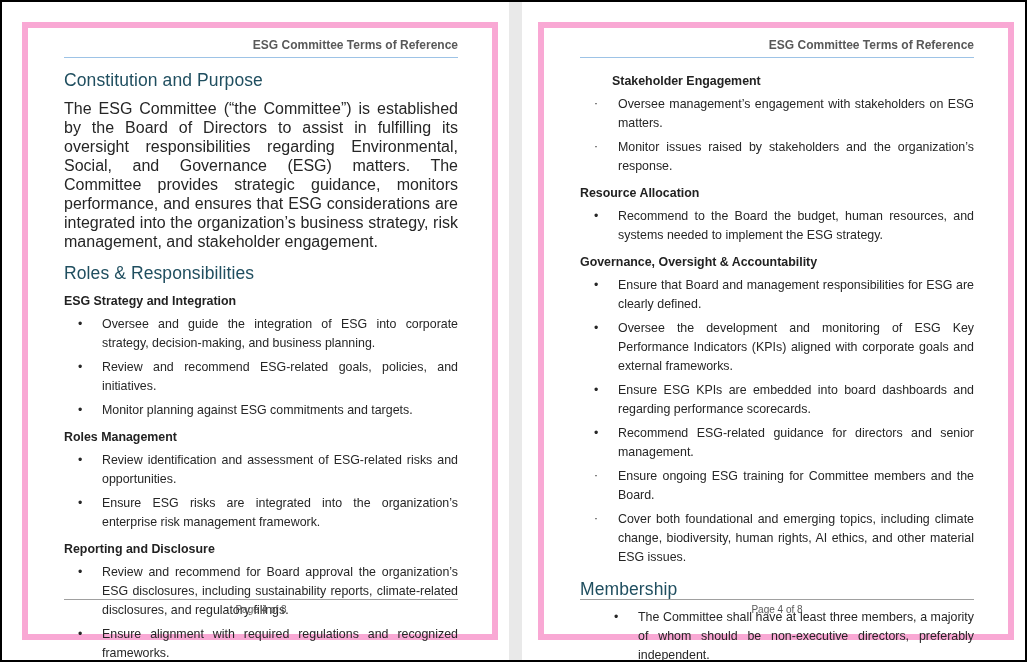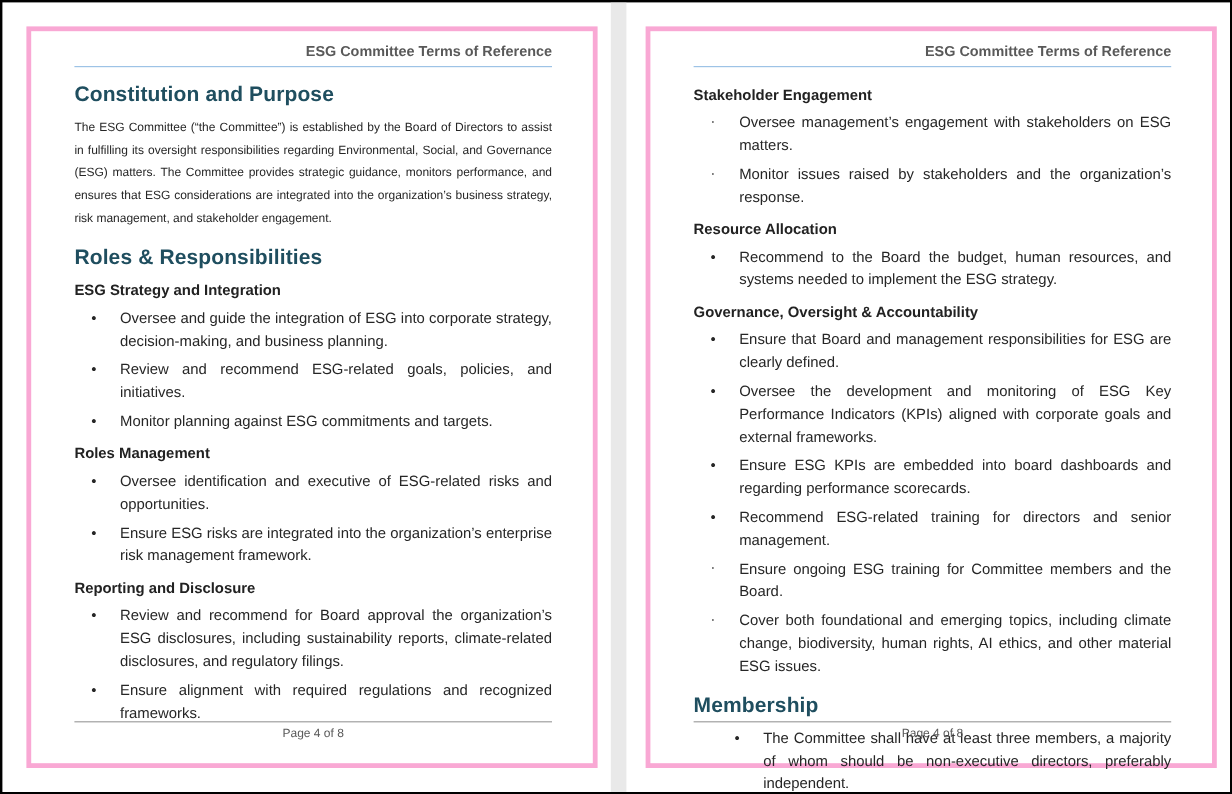--- a/index.html
+++ b/index.html
@@ -8,35 +8,35 @@
     border:2px solid #000;background:#fff;position:relative;
     font-family:"Liberation Sans", sans-serif;
     overflow:hidden;
   }
   .gutter{
     position:absolute;left:507px;top:0;width:13px;height:658px;
     background:#e9e9e9;
   }
   .page{
     position:absolute;top:20px;width:476px;height:618px;
-    border:4px solid #f9a8d4;background:#fff;box-sizing:border-box;
+    border:6px solid #f9a8d4;background:#fff;box-sizing:border-box;
   }
   .page.left{left:20px;}
   .page.right{left:536px;}
   .page-inner{padding:8px 34px 0 36px;}
   .page-header{
     text-align:right;font-size:12px;font-weight:bold;color:#595959;
     border-bottom:1px solid #9dc3e6;padding:2px 0 5px;
   }
   .h1{
-    font-size:17.5px;font-weight:bold;color:#1f4e5f;
+    font-size:17.5px;font-weight:normal;color:#1f4e5f;
     margin:12px 0 8px;letter-spacing:.1px;
   }
   .para{
-    font-size:10px;line-height:19px;color:#262626;
+    font-size:16px;line-height:19px;color:#262626;
     text-align:justify;margin:0 0 6px;
   }
   .subhead{
     font-size:12.4px;font-weight:bold;color:#222;
     margin:8px 0 4px;line-height:19px;
   }
   ul.blist{list-style:none;margin:0 0 2px;padding:0;}
   ul.blist li{
     position:relative;padding-left:38px;margin:0 0 5px;
     font-size:12.4px;line-height:19px;color:#262626;text-align:justify;
@@ -71,21 +71,21 @@
 
     <div class="subhead">ESG Strategy and Integration</div>
     <ul class="blist">
       <li><span class="bullet">•</span><span>Oversee and guide the integration of ESG into corporate strategy, decision-making, and business planning.</span></li>
       <li><span class="bullet">•</span><span>Review and recommend ESG-related goals, policies, and initiatives.</span></li>
       <li><span class="bullet">•</span><span>Monitor planning against ESG commitments and targets.</span></li>
     </ul>
 
     <div class="subhead">Roles Management</div>
     <ul class="blist">
-      <li><span class="bullet">•</span><span>Oversee identification and executive of ESG-related risks and opportunities.</span></li>
+      <li><span class="bullet">•</span><span>Review identification and assessment of ESG-related risks and opportunities.</span></li>
       <li><span class="bullet">•</span><span>Ensure ESG risks are integrated into the organization’s enterprise risk management framework.</span></li>
     </ul>
 
     <div class="subhead">Reporting and Disclosure</div>
     <ul class="blist">
       <li><span class="bullet">•</span><span>Review and recommend for Board approval the organization’s ESG disclosures, including sustainability reports, climate-related disclosures, and regulatory filings.</span></li>
       <li><span class="bullet">•</span><span>Ensure alignment with required regulations and recognized frameworks.</span></li>
 
     </ul>
   </div>
@@ -93,37 +93,37 @@
     <span>Page 4 of 8</span>
   </div>
 </div>
 
 <div class="page right">
   <div class="page-inner">
     <div class="page-header">
       <span>ESG Committee Terms of Reference</span>
     </div>
 
-    <div class="subhead" style="margin-top:14px;">Stakeholder Engagement</div>
+    <div class="subhead" style="margin-top:14px;margin-left:32px;">Stakeholder Engagement</div>
     <ul class="blist small">
       <li><span class="bullet">·</span><span>Oversee management’s engagement with stakeholders on ESG matters.</span></li>
       <li><span class="bullet">·</span><span>Monitor issues raised by stakeholders and the organization’s response.</span></li>
     </ul>
 
     <div class="subhead">Resource Allocation</div>
     <ul class="blist">
       <li><span class="bullet">•</span><span>Recommend to the Board the budget, human resources, and systems needed to implement the ESG strategy.</span></li>
     </ul>
 
     <div class="subhead">Governance, Oversight &amp; Accountability</div>
     <ul class="blist">
       <li><span class="bullet">•</span><span>Ensure that Board and management responsibilities for ESG are clearly defined.</span></li>
       <li><span class="bullet">•</span><span>Oversee the development and monitoring of ESG Key Performance Indicators (KPIs) aligned with corporate goals and external frameworks.</span></li>
       <li><span class="bullet">•</span><span>Ensure ESG KPIs are embedded into board dashboards and regarding performance scorecards.</span></li>
-      <li><span class="bullet">•</span><span>Recommend ESG-related training for directors and senior management.</span></li>
+      <li><span class="bullet">•</span><span>Recommend ESG-related guidance for directors and senior management.</span></li>
     </ul>
 
     <ul class="blist small">
       <li><span class="bullet">·</span><span>Ensure ongoing ESG training for Committee members and the Board.</span></li>
       <li><span class="bullet">·</span><span>Cover both foundational and emerging topics, including climate change, biodiversity, human rights, AI ethics, and other material ESG issues.</span></li>
     </ul>
 
     <div class="h1">Membership</div>
     <ul class="blist membership">
       <li><span class="bullet">•</span><span>The Committee shall have at least three members, a majority of whom should be non-executive directors, preferably independent.</span></li>

